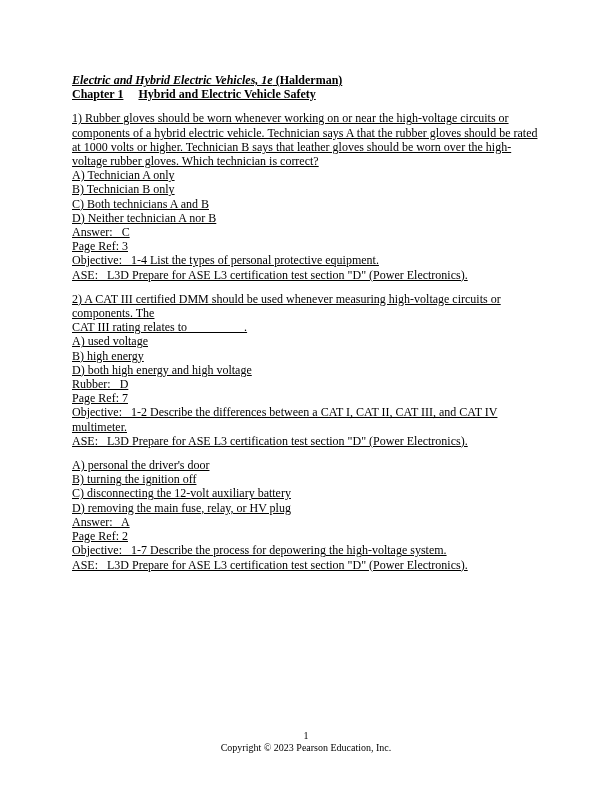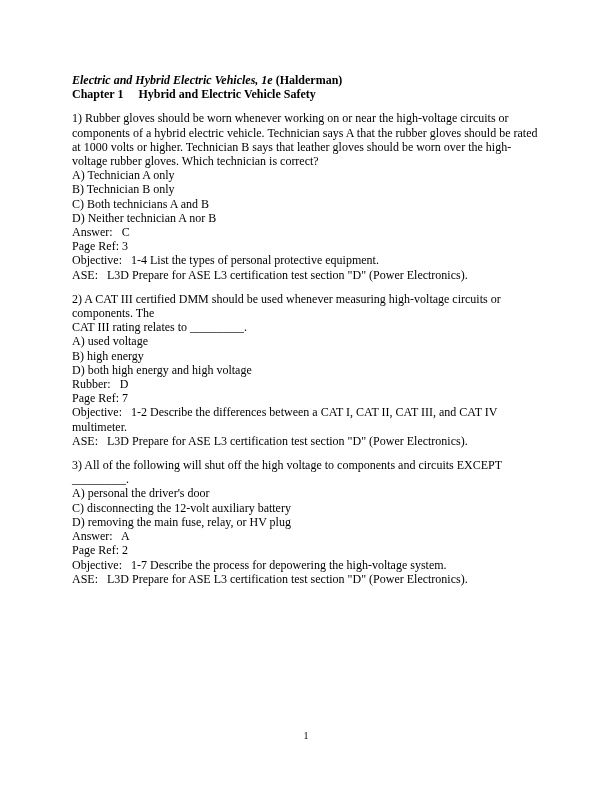--- a/index.html
+++ b/index.html
@@ -15,21 +15,21 @@
     overflow: hidden;
   }
   .content {
     position: absolute;
     left: 72px;
     top: 73px;
     width: 472px;
   }
   .b { font-weight: bold; }
   .i { font-style: italic; }
-  .block { margin-bottom: 10px; }
+  .block { margin-bottom: 10px; text-decoration: underline; }
   .prewrap { white-space: pre-wrap; }
   .tab { display: inline-block; width: 15px; }
   .footer {
     position: absolute;
     top: 730px;
     left: 0;
     width: 612px;
     text-align: center;
     font-size: 10px;
     line-height: 12px;
@@ -73,29 +73,29 @@
       <div class="prewrap">B) high energy</div>
       <div class="prewrap">D) both high energy and high voltage</div>
       <div class="prewrap">Rubber:   D</div>
       <div class="prewrap">Page Ref: 7</div>
       <div class="prewrap">Objective:   1-2 Describe the differences between a CAT I, CAT II, CAT III, and CAT IV
 multimeter.</div>
       <div class="prewrap">ASE:   L3D Prepare for ASE L3 certification test section "D" (Power Electronics).</div>
     </div>
 
     <div class="block">
-      <div class="prewrap">3) All of the following will shut off the high voltage to components and circuits EXCEPT
-_________.</div>
       <div class="prewrap">A) personal the driver's door</div>
+      <div class="prewrap">B) turning the ignition off</div>
       <div class="prewrap">C) disconnecting the 12-volt auxiliary battery</div>
       <div class="prewrap">D) removing the main fuse, relay, or HV plug</div>
       <div class="prewrap">Answer:   A</div>
       <div class="prewrap">Page Ref: 2</div>
       <div class="prewrap">Objective:   1-7 Describe the process for depowering the high-voltage system.</div>
       <div class="prewrap">ASE:   L3D Prepare for ASE L3 certification test section "D" (Power Electronics).</div>
     </div>
 
   </div>
 
   <div class="footer">
     <div>1</div>
+    <div>Copyright © 2023 Pearson Education, Inc.</div>
   </div>
 </div>
 
 </body></html>

